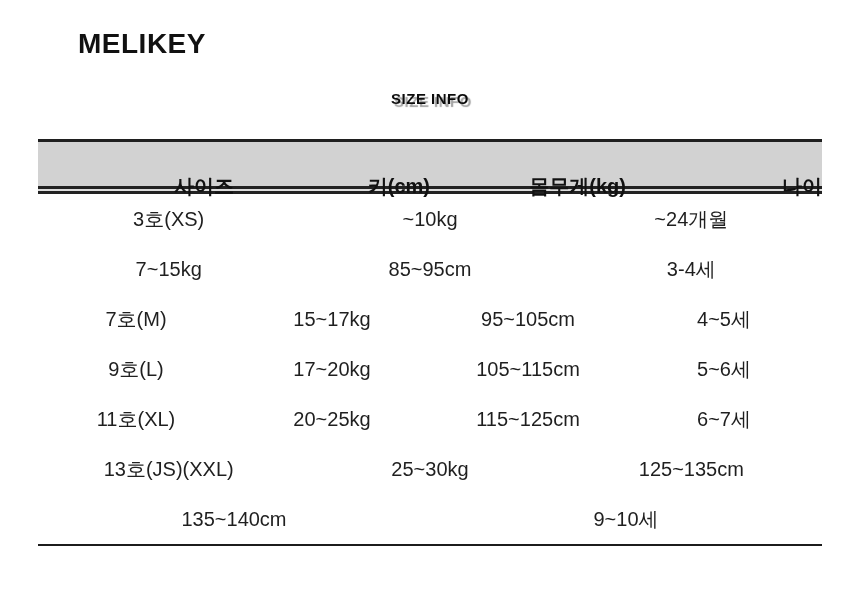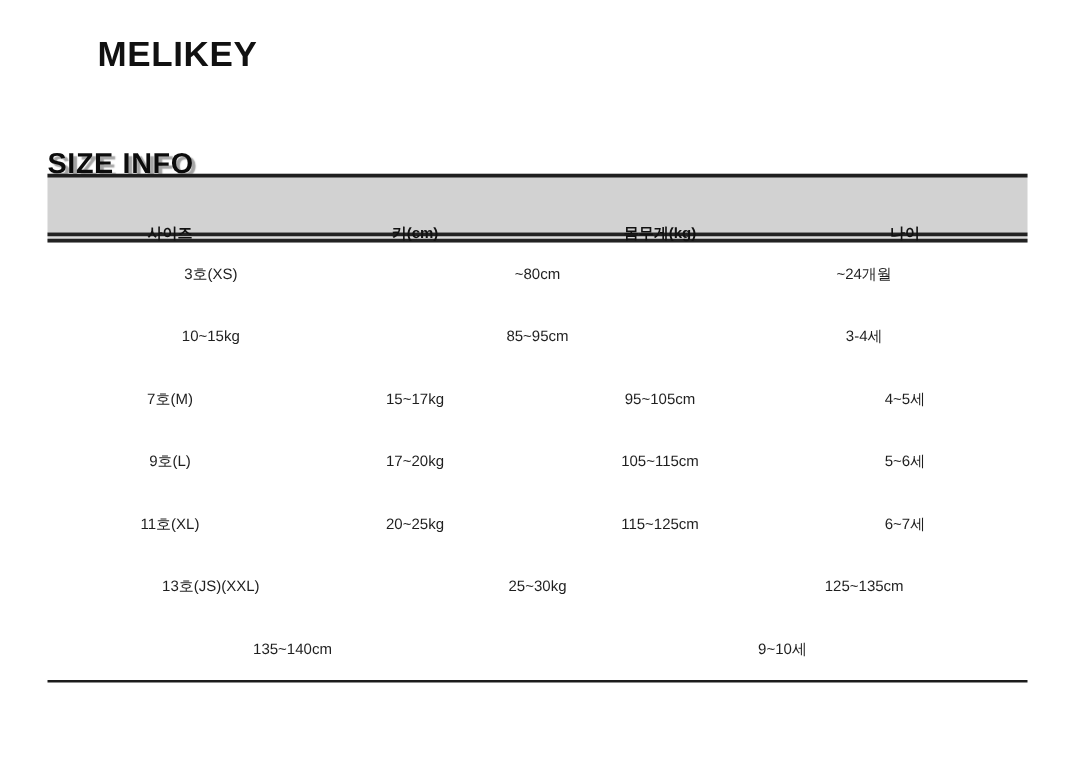--- a/index.html
+++ b/index.html
@@ -23,45 +23,44 @@
     font-size: 28px;
     font-weight: 800;
     letter-spacing: 0.5px;
     color: #111111;
   }
   .title {
     position: absolute;
     left: 38px;
     top: 90px;
     width: 784px;
-    text-align: left;
-    font-size: 23px;
+    text-align: center;
+    font-size: 15px;
     font-weight: 800;
     letter-spacing: 0.5px;
     color: #0c0c0c;
     text-shadow: 3px 3px 1px #a3a3a3;
-    margin-top: 27px;
   }
   .size-table {
     position: absolute;
     left: 38px;
     top: 139px;
     width: 784px;
   }
   .thead {
     display: flex;
     align-items: center;
     height: 44px;
     background: #d2d2d2;
     border-top: 3px solid #1f1f1f;
   }
   .th {
     flex: 1;
-    text-align: center;
-    font-size: 12px;
+    text-align: right;
+    font-size: 20px;
     font-weight: 700;
     color: #111111;
     margin-top: 44px;
   }
   .sep {
     height: 2px;
     background: #dcdcdc;
     border-top: 3px solid #222222;
     border-bottom: 3px solid #222222;
   }
@@ -69,21 +68,21 @@
     border-bottom: 2px solid #1c1c1c;
   }
   .tr {
     display: flex;
     align-items: center;
     height: 50px;
   }
   .td {
     flex: 1;
     text-align: center;
-    font-size: 12px;
+    font-size: 20px;
     color: #1f1f1f;
   }
 </style>
 </head>
 <body>
 
 <div class="page">
 
   <div class="brand">MELIKEY</div>
 
@@ -97,26 +96,26 @@
       <div class="th">몸무게(kg)</div>
       <div class="th">나이</div>
     </div>
 
     <div class="sep"></div>
 
     <div class="tbody">
 
       <div class="tr">
         <div class="td">3호(XS)</div>
-        <div class="td">~80cm</div>
+        <div class="td">~10kg</div>
         <div class="td">~24개월</div>
       </div>
 
       <div class="tr">
-        <div class="td">10~15kg</div>
+        <div class="td">7~15kg</div>
         <div class="td">85~95cm</div>
         <div class="td">3-4세</div>
       </div>
 
       <div class="tr">
         <div class="td">7호(M)</div>
         <div class="td">15~17kg</div>
         <div class="td">95~105cm</div>
         <div class="td">4~5세</div>
       </div>

